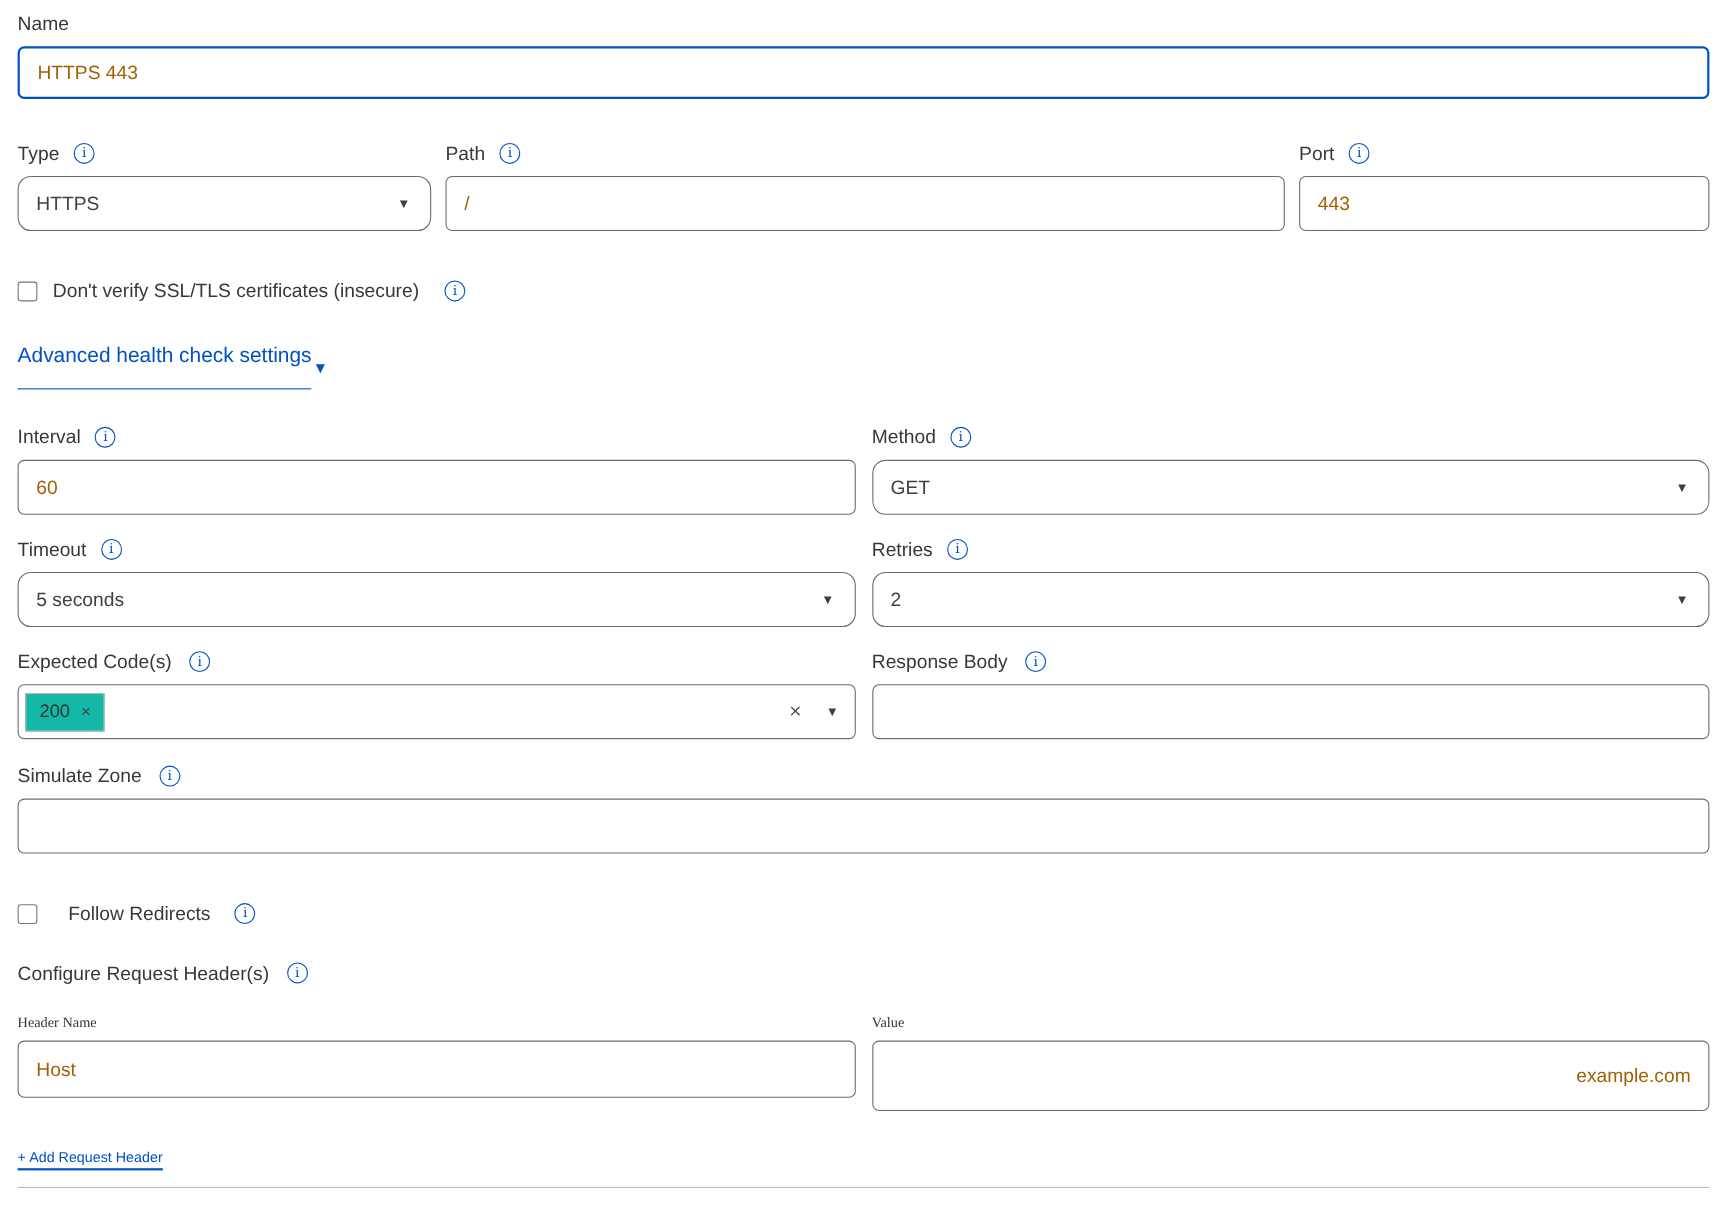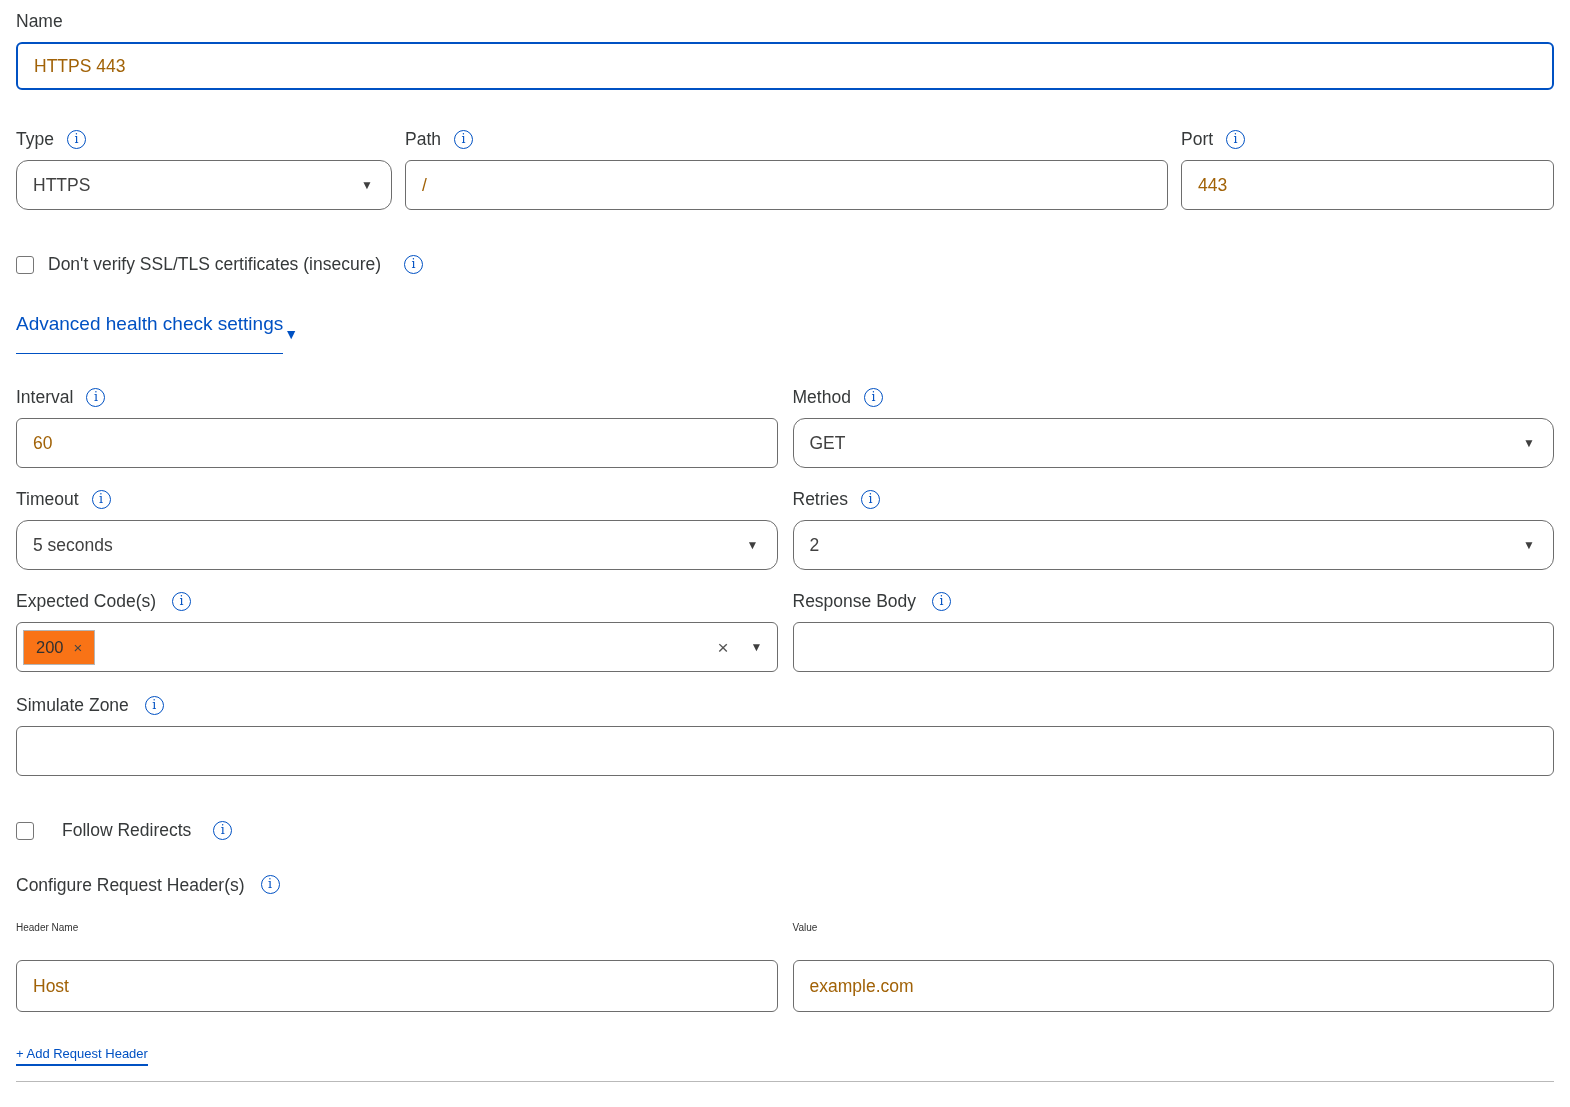--- a/index.html
+++ b/index.html
@@ -104,21 +104,21 @@
     width: 100%;
     height: 50px;
     border: 1px solid #6d6d6d;
     border-radius: 6px;
     background: #fff;
     display: flex;
     align-items: center;
     padding: 0 14px 0 6px;
   }
   .tag {
-    background: #f97316;
+    background: #14b8a6;
     border: 1px solid #b5b5b5;
     font-size: 16.5px;
     color: #313131;
     padding: 7px 12px;
     display: inline-flex;
     align-items: center;
     gap: 10px;
   }
   .tag .tag-x { color: #444; font-size: 15px; cursor: pointer; }
   .ms-controls {
@@ -128,21 +128,21 @@
     gap: 22px;
   }
   .ms-clear { color: #555; font-size: 19px; cursor: pointer; line-height: 1; }
   .section-title {
     display: flex;
     align-items: flex-start;
     gap: 16px;
     font-size: 17.5px;
     margin-top: 34px;
   }
-  .col-label { font-size: 10px; color: #333; margin-top: 26px; margin-bottom: 27px; }
+  .col-label { font-size: 13px; color: #333; margin-top: 26px; margin-bottom: 8px; font-family: Liberation Serif, serif; }
   .add-link {
     display: inline-block;
     margin-top: 34px;
     font-size: 13px;
     border-bottom: 2.5px solid #0051c3;
     padding-bottom: 3px;
   }
   .divider {
     border: none;
     border-top: 1px solid #b9b9b9;
@@ -314,21 +314,21 @@
     </span>
 </div>
 
 <div class="grid-2">
   <div>
     <div class="col-label">Header Name</div>
     <input class="text-input" style="height: 52px;" type="text" value="Host">
   </div>
   <div>
     <div class="col-label">Value</div>
-    <input class="text-input" style="height: 52px;" type="text" value="example.com">
+    <input class="text-input" style="height: 64px; text-align: right;" type="text" value="example.com">
   </div>
 </div>
 
 <div>
   <span class="add-link link">+ Add Request Header</span>
 </div>
 
 <hr class="divider">
 
 </body></html>

